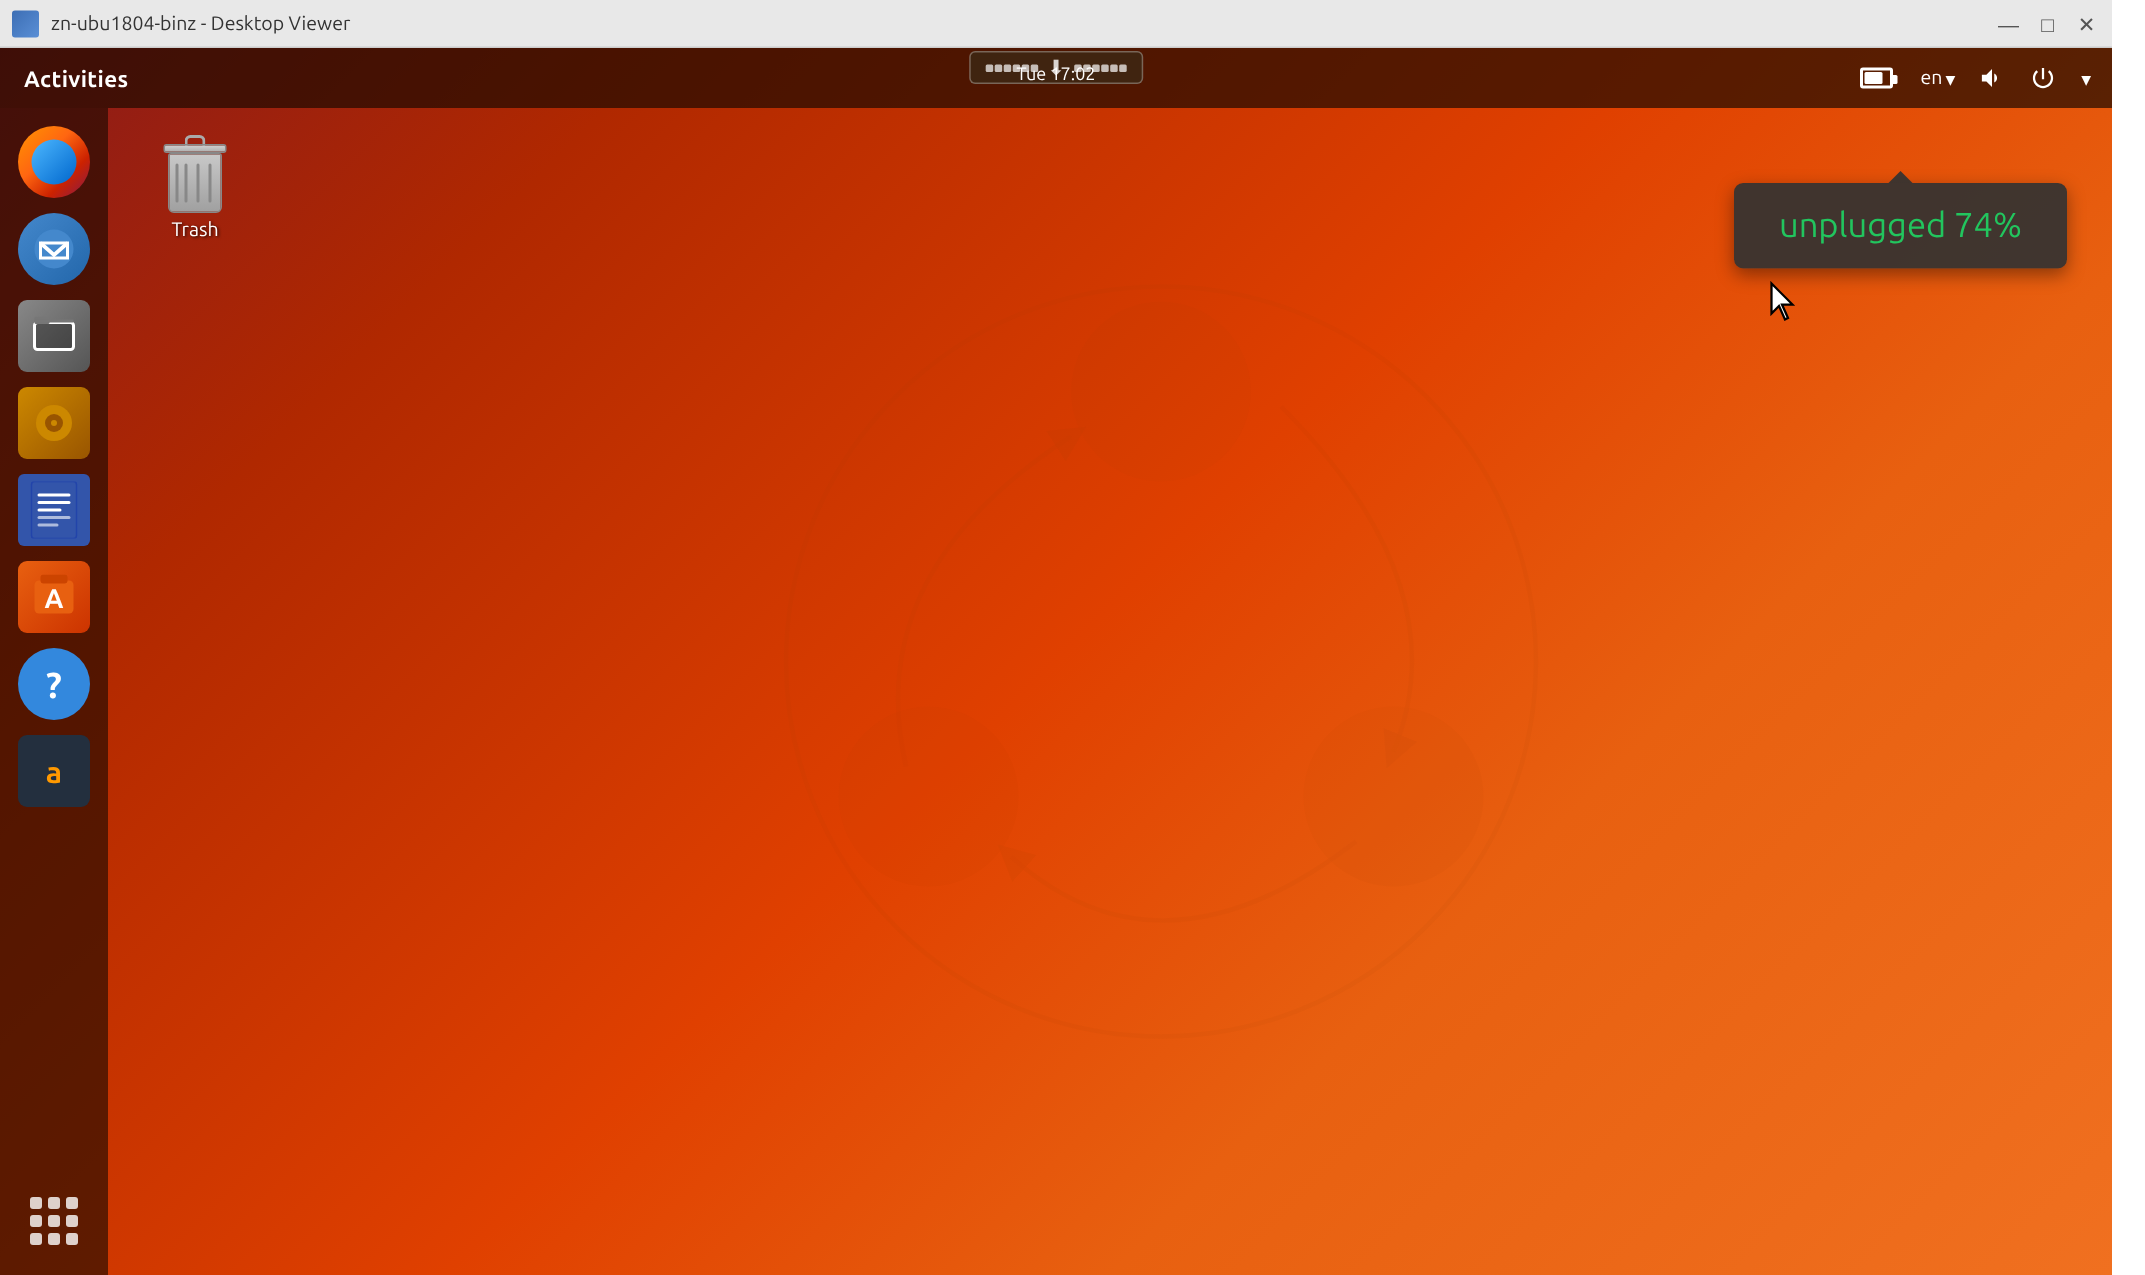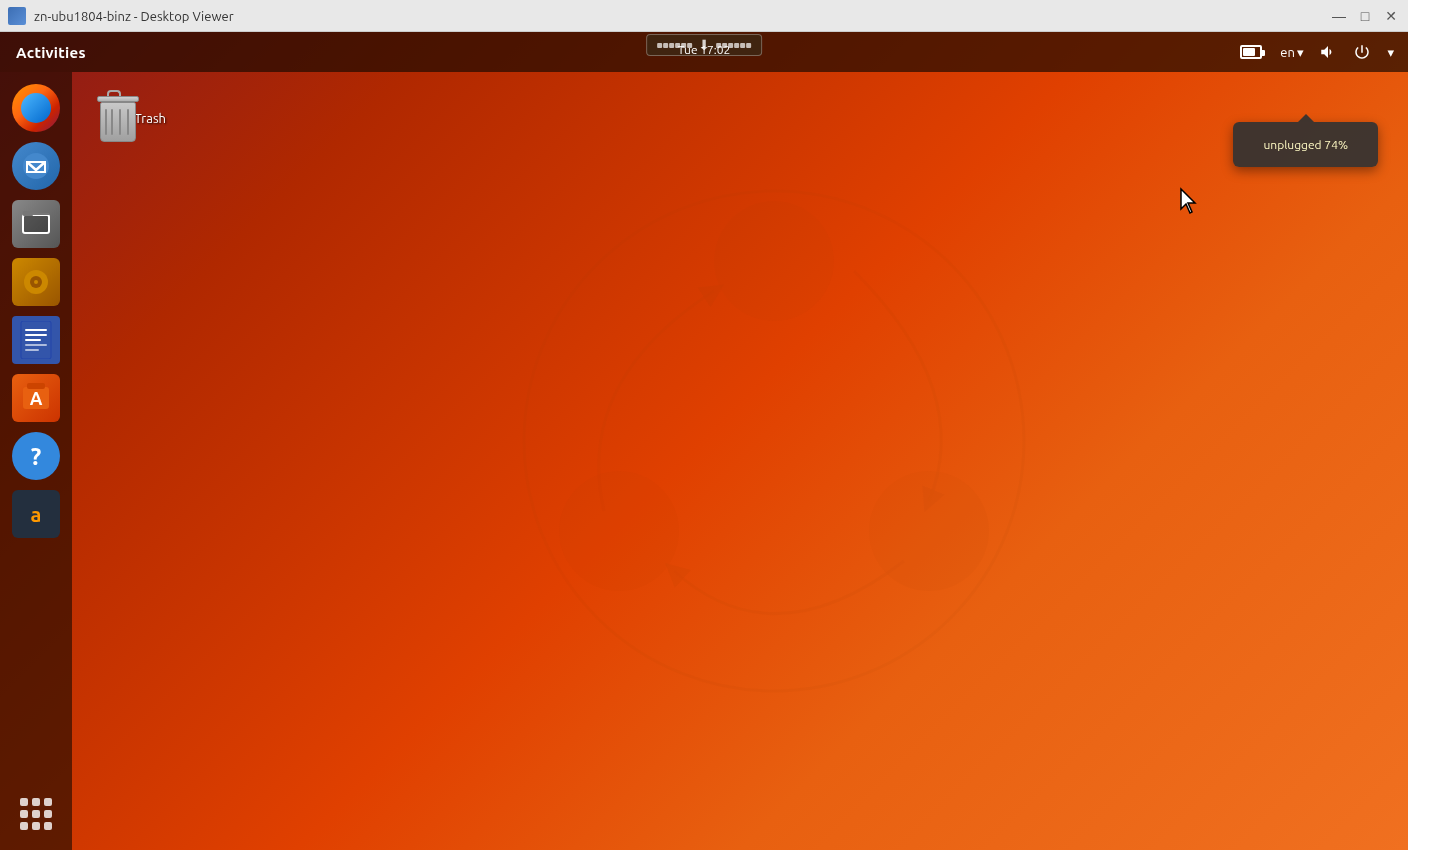--- a/index.html
+++ b/index.html
@@ -354,21 +354,21 @@
     
     #desktop-icons {
       position: absolute;
       top: 50px;
       left: 90px;
       z-index: 5;
     }
 
     .desktop-icon {
       display: flex;
-      flex-direction: row;
+      flex-direction: column;
       align-items: center;
       width: 80px;
       cursor: pointer;
       padding: 8px 4px;
       border-radius: 4px;
     }
 
     .trash-icon-img {
       width: 48px;
       height: 52px;
@@ -439,24 +439,24 @@
       margin-top: 4px;
       text-align: center;
     }
 
     
     #battery-tooltip {
       position: absolute;
       top: 90px;
       right: 30px;
       background: rgba(50, 50, 50, 0.92);
-      color: #fef9c3;
+      color: #22c55e;
       padding: 16px 30px;
       border-radius: 6px;
-      font-size: 12px;
+      font-size: 23px;
       z-index: 100;
       box-shadow: 0 4px 12px rgba(0,0,0,0.4);
     }
 
     #battery-tooltip::before {
       content: '';
       position: absolute;
       top: -8px;
       left: 50%;
       transform: translateX(-50%);

